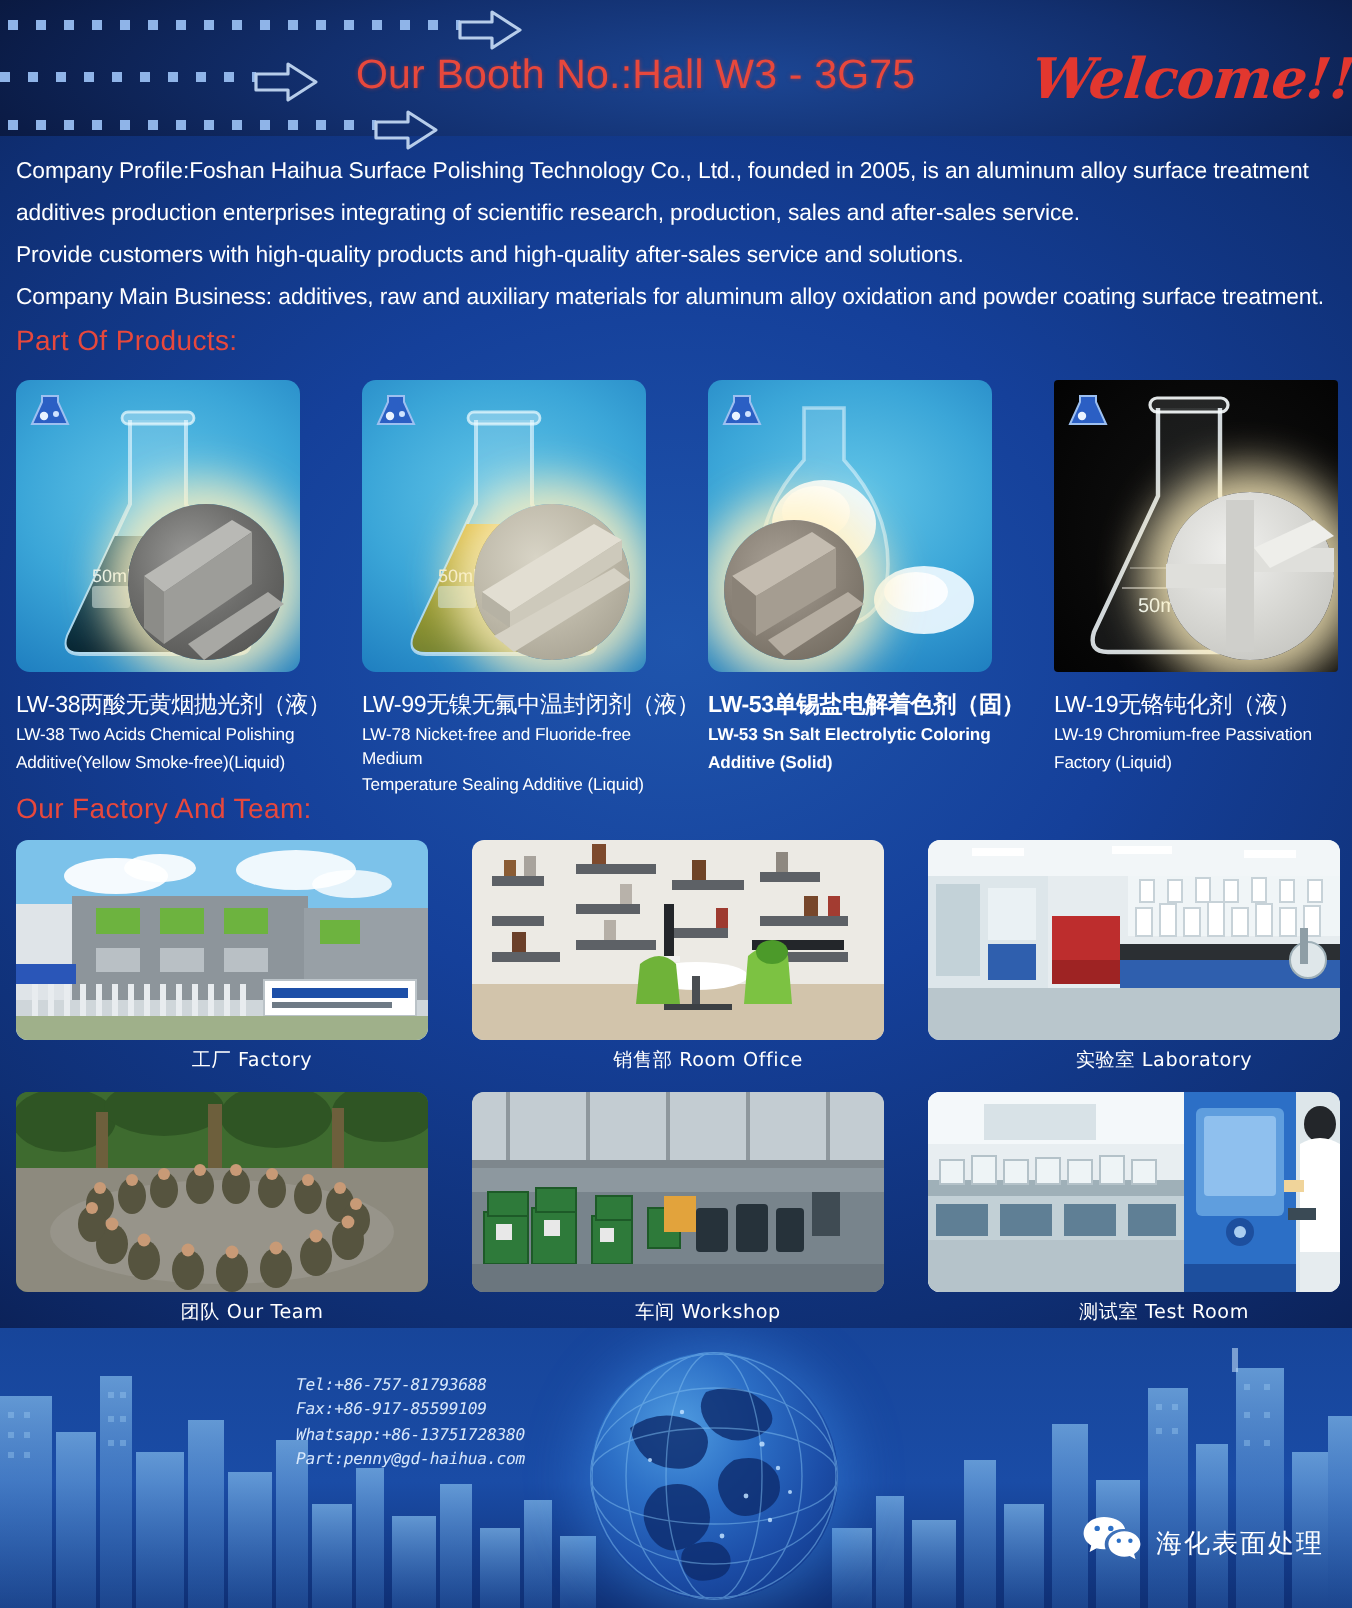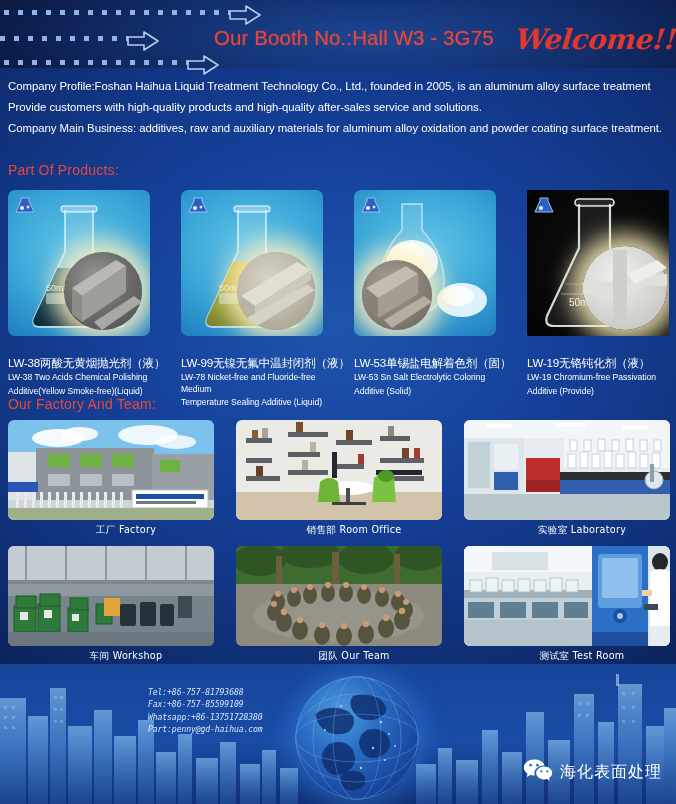--- a/index.html
+++ b/index.html
@@ -43,21 +43,20 @@
 
   #booth-no {
     position: absolute;
     left: 178px; top: 26px;
     font-size: 20.5px;
     font-weight: 400;
     letter-spacing: .1px;
     color: #e8483c;
     white-space: nowrap;
     text-shadow: 0 0 2px rgba(220,60,50,.5);
-    margin-left: 36px;
   }
   #welcome {
     position: absolute;
     left: 516px; top: 23px;
     font-family: "DejaVu Serif", serif;
     font-style: italic;
     font-weight: bold;
     font-size: 28px;
     color: #e2372f;
     letter-spacing: -0.5px;
@@ -96,21 +95,21 @@
     left: 8px; top: 190px;
     width: 662px; height: 200px;
   }
   .prod {
     position: absolute;
     top: 0;
     width: 142px;
   }
   .prod:nth-child(1) { left: 0px; }
   .prod:nth-child(2) { left: 173px; }
-  .prod:nth-child(3) { left: 346px; }
+  .prod:nth-child(3) { left: 346px; font-weight: bold; }
   .prod:nth-child(4) { left: 519px; }
 
   .prod-img {
     position: relative;
     width: 142px; height: 146px;
     border-radius: 7px;
     overflow: hidden;
   }
   .prod-img.sky {
     background:
@@ -132,21 +131,21 @@
     box-shadow: 0 0 22px 12px rgba(255,240,190,.85);
   }
 
   
   .wm {
     position: absolute;
     left: 6px; top: 6px;
     width: 22px; height: 19px;
   }
 
-  .prod-label { margin-top: 20px; }
+  .prod-label { margin-top: 10px; }
   .prod-label .cn {
     color: #ffffff;
     font-size: 11.6px;
     line-height: 14px;
     white-space: nowrap;
     letter-spacing: -0.2px;
   }
   .prod-label .en {
     color: #ffffff;
     font-size: 8.6px;
@@ -217,21 +216,21 @@
   }
   #wechat {
     position: absolute;
     right: 14px; bottom: 18px;
     display: flex;
     align-items: center;
     gap: 7px;
   }
   #wechat .wx-text {
     color: #ffffff;
-    font-size: 16px;
+    font-size: 13px;
     letter-spacing: 1px;
     white-space: nowrap;
   }
 </style>
 </head>
 <body>
 
 <div id="poster">
 
   <div id="header">
@@ -253,21 +252,22 @@
       <svg width="42" height="28" viewBox="0 0 42 28">
         <path d="M4 9 L20 9 L20 4 L34 13 L20 22 L20 17 L4 17 Z" fill="none" stroke="#b7cdea" stroke-width="1.6" stroke-linejoin="round"></path>
       </svg>
     </div>
 
     <div id="booth-no">Our Booth No.:Hall W3 - 3G75</div>
     <div id="welcome">Welcome!!!</div>
   </div>
 
   <div id="profile">
-    <p>Company Profile:Foshan Haihua Liquid Treatment Technology Co., Ltd., founded in 2005, is an aluminum alloy surface treatment</p>
+    <p>Company Profile:Foshan Haihua Surface Polishing Technology Co., Ltd., founded in 2005, is an aluminum alloy surface treatment</p>
+    <p>additives production enterprises integrating of scientific research, production, sales and after-sales service.</p>
     <p>Provide customers with high-quality products and high-quality after-sales service and solutions.</p>
     <p>Company Main Business: additives, raw and auxiliary materials for aluminum alloy oxidation and powder coating surface treatment.</p>
   </div>
 
   <div class="section-title" id="title-products">Part Of Products:</div>
 
   <div id="products">
 
     <div class="prod">
       <div class="prod-img sky">
@@ -424,21 +424,21 @@
         <div class="wm">
           <svg width="22" height="19" viewBox="0 0 22 19">
             <path d="M2 16 L7 5 L7 2 L15 2 L15 5 L20 16 Z" fill="#2b5fc4" stroke="#9dc0f0" stroke-width="1"></path>
             <circle cx="8" cy="12" r="2.1" fill="#eaf3ff"></circle>
           </svg>
         </div>
       </div>
       <div class="prod-label">
         <div class="cn">LW-19无铬钝化剂（液）</div>
         <div class="en">LW-19 Chromium-free Passivation</div>
-        <div class="en">Additive (Provide)</div>
+        <div class="en">Factory (Liquid)</div>
       </div>
     </div>
 
   </div>
 
   <div class="section-title" id="title-factory">Our Factory And Team:</div>
 
   <div id="factory">
 
     <div class="frow">
@@ -579,62 +579,20 @@
         <div class="fcap">实验室 Laboratory</div>
       </div>
 
     </div>
 
     <div class="frow">
 
       <div class="fcell">
         <div class="fphoto">
           <svg width="206" height="100" viewBox="0 0 206 100">
-            <rect width="206" height="100" fill="#9aa6ad"></rect>
-            <rect x="0" y="0" width="206" height="36" fill="#c3ccd2"></rect>
-            <g stroke="#8e979d" stroke-width="2">
-              <line x1="18" y1="0" x2="18" y2="36"></line>
-                <line x1="58" y1="0" x2="58" y2="36"></line>
-              <line x1="98" y1="0" x2="98" y2="36"></line>
-                <line x1="138" y1="0" x2="138" y2="36"></line>
-              <line x1="178" y1="0" x2="178" y2="36"></line>
-            </g>
-            <rect x="0" y="34" width="206" height="6" fill="#7e878d"></rect>
-            <rect x="0" y="40" width="206" height="60" fill="#78848c"></rect>
-            <rect x="0" y="38" width="206" height="12" fill="#8d989f"></rect>
-            <g fill="#2e7a3a" stroke="#1d5a28">
-              <rect x="6" y="60" width="22" height="26"></rect>
-              <rect x="30" y="58" width="22" height="28"></rect>
-              <rect x="8" y="50" width="20" height="12"></rect>
-              <rect x="32" y="48" width="20" height="12"></rect>
-              <rect x="60" y="62" width="20" height="24"></rect>
-              <rect x="62" y="52" width="18" height="12"></rect>
-              <rect x="88" y="58" width="16" height="20"></rect>
-            </g>
-            <g fill="#e8e8e8">
-              <rect x="12" y="66" width="8" height="8"></rect>
-                <rect x="36" y="64" width="8" height="8"></rect>
-              <rect x="64" y="68" width="7" height="7"></rect>
-            </g>
-            <g fill="#26323a">
-              <rect x="112" y="58" width="16" height="22" rx="2"></rect>
-              <rect x="132" y="56" width="16" height="24" rx="2"></rect>
-              <rect x="152" y="58" width="14" height="22" rx="2"></rect>
-            </g>
-            <rect x="96" y="52" width="16" height="18" fill="#e2a33c"></rect>
-            <rect x="170" y="50" width="14" height="22" fill="#3f4b53"></rect>
-            <rect x="0" y="86" width="206" height="14" fill="#6b767e"></rect>
-          </svg>
-        </div>
-        <div class="fcap">车间 Workshop</div>
-      </div>
-
-      <div class="fcell">
-        <div class="fphoto">
-          <svg width="206" height="100" viewBox="0 0 206 100">
             <rect width="206" height="100" fill="#4a6b3a"></rect>
             <rect x="0" y="0" width="206" height="40" fill="#3e6b2f"></rect>
             <g fill="#2f5524">
               <ellipse cx="24" cy="14" rx="26" ry="16"></ellipse>
               <ellipse cx="74" cy="8" rx="30" ry="14"></ellipse>
               <ellipse cx="130" cy="12" rx="28" ry="16"></ellipse>
               <ellipse cx="184" cy="10" rx="26" ry="15"></ellipse>
             </g>
             <g fill="#6d5f3c">
               <rect x="40" y="10" width="6" height="32"></rect>
@@ -677,20 +635,62 @@
                 <circle cx="130" cy="78" r="3.2"></circle>
               <circle cx="108" cy="80" r="3.2"></circle>
                 <circle cx="86" cy="79" r="3.2"></circle>
               <circle cx="64" cy="74" r="3.2"></circle>
                 <circle cx="48" cy="66" r="3.2"></circle>
               <circle cx="38" cy="58" r="3"></circle>
             </g>
           </svg>
         </div>
         <div class="fcap">团队 Our Team</div>
+      </div>
+
+      <div class="fcell">
+        <div class="fphoto">
+          <svg width="206" height="100" viewBox="0 0 206 100">
+            <rect width="206" height="100" fill="#9aa6ad"></rect>
+            <rect x="0" y="0" width="206" height="36" fill="#c3ccd2"></rect>
+            <g stroke="#8e979d" stroke-width="2">
+              <line x1="18" y1="0" x2="18" y2="36"></line>
+                <line x1="58" y1="0" x2="58" y2="36"></line>
+              <line x1="98" y1="0" x2="98" y2="36"></line>
+                <line x1="138" y1="0" x2="138" y2="36"></line>
+              <line x1="178" y1="0" x2="178" y2="36"></line>
+            </g>
+            <rect x="0" y="34" width="206" height="6" fill="#7e878d"></rect>
+            <rect x="0" y="40" width="206" height="60" fill="#78848c"></rect>
+            <rect x="0" y="38" width="206" height="12" fill="#8d989f"></rect>
+            <g fill="#2e7a3a" stroke="#1d5a28">
+              <rect x="6" y="60" width="22" height="26"></rect>
+              <rect x="30" y="58" width="22" height="28"></rect>
+              <rect x="8" y="50" width="20" height="12"></rect>
+              <rect x="32" y="48" width="20" height="12"></rect>
+              <rect x="60" y="62" width="20" height="24"></rect>
+              <rect x="62" y="52" width="18" height="12"></rect>
+              <rect x="88" y="58" width="16" height="20"></rect>
+            </g>
+            <g fill="#e8e8e8">
+              <rect x="12" y="66" width="8" height="8"></rect>
+                <rect x="36" y="64" width="8" height="8"></rect>
+              <rect x="64" y="68" width="7" height="7"></rect>
+            </g>
+            <g fill="#26323a">
+              <rect x="112" y="58" width="16" height="22" rx="2"></rect>
+              <rect x="132" y="56" width="16" height="24" rx="2"></rect>
+              <rect x="152" y="58" width="14" height="22" rx="2"></rect>
+            </g>
+            <rect x="96" y="52" width="16" height="18" fill="#e2a33c"></rect>
+            <rect x="170" y="50" width="14" height="22" fill="#3f4b53"></rect>
+            <rect x="0" y="86" width="206" height="14" fill="#6b767e"></rect>
+          </svg>
+        </div>
+        <div class="fcap">车间 Workshop</div>
       </div>
 
       <div class="fcell">
         <div class="fphoto">
           <svg width="206" height="100" viewBox="0 0 206 100">
             <rect width="206" height="100" fill="#e4eaee"></rect>
             <rect x="0" y="0" width="128" height="100" fill="#e8eef1"></rect>
             <rect x="0" y="0" width="128" height="26" fill="#f4f8fa"></rect>
             <rect x="0" y="44" width="128" height="8" fill="#9fb0b8"></rect>
             <rect x="0" y="52" width="128" height="22" fill="#c2d0d6"></rect>
@@ -826,21 +826,21 @@
           <circle cx="66" cy="92" r="1.2"></circle>
             <circle cx="100" cy="70" r="1"></circle>
           <circle cx="46" cy="30" r="1.1"></circle>
             <circle cx="30" cy="54" r="1"></circle>
         </g>
       </svg>
     </div>
 
     <div id="contact">
       <div>Tel:+86-757-81793688</div>
-      <div>Fax:+86-757-85599109</div>
+      <div>Fax:+86-917-85599109</div>
       <div>Whatsapp:+86-13751728380</div>
       <div>Part:penny@gd-haihua.com</div>
     </div>
 
     <div id="wechat">
       <span>
         <svg width="30" height="24" viewBox="0 0 30 24">
           <path d="M11 1.5 C5 1.5 0.8 5.3 0.8 9.6 c0 2.5 1.5 4.7 3.8 6.1 L3.8 19 l3.5 -1.9 c1.1 0.3 2.3 0.5 3.6 0.5 c0.3 0 0.6 0 0.9 -0.03 c-0.3 -0.8 -0.45 -1.6 -0.45 -2.5 c0 -4.2 4.1 -7.6 9.2 -7.6 c0.35 0 0.7 0.02 1 0.05 C20.8 4.1 16.5 1.5 11 1.5 z" fill="#ffffff"></path>
           <circle cx="7.6" cy="7.2" r="1.35" fill="#2b6fc6"></circle>
           <circle cx="14.4" cy="7.2" r="1.35" fill="#2b6fc6"></circle>

